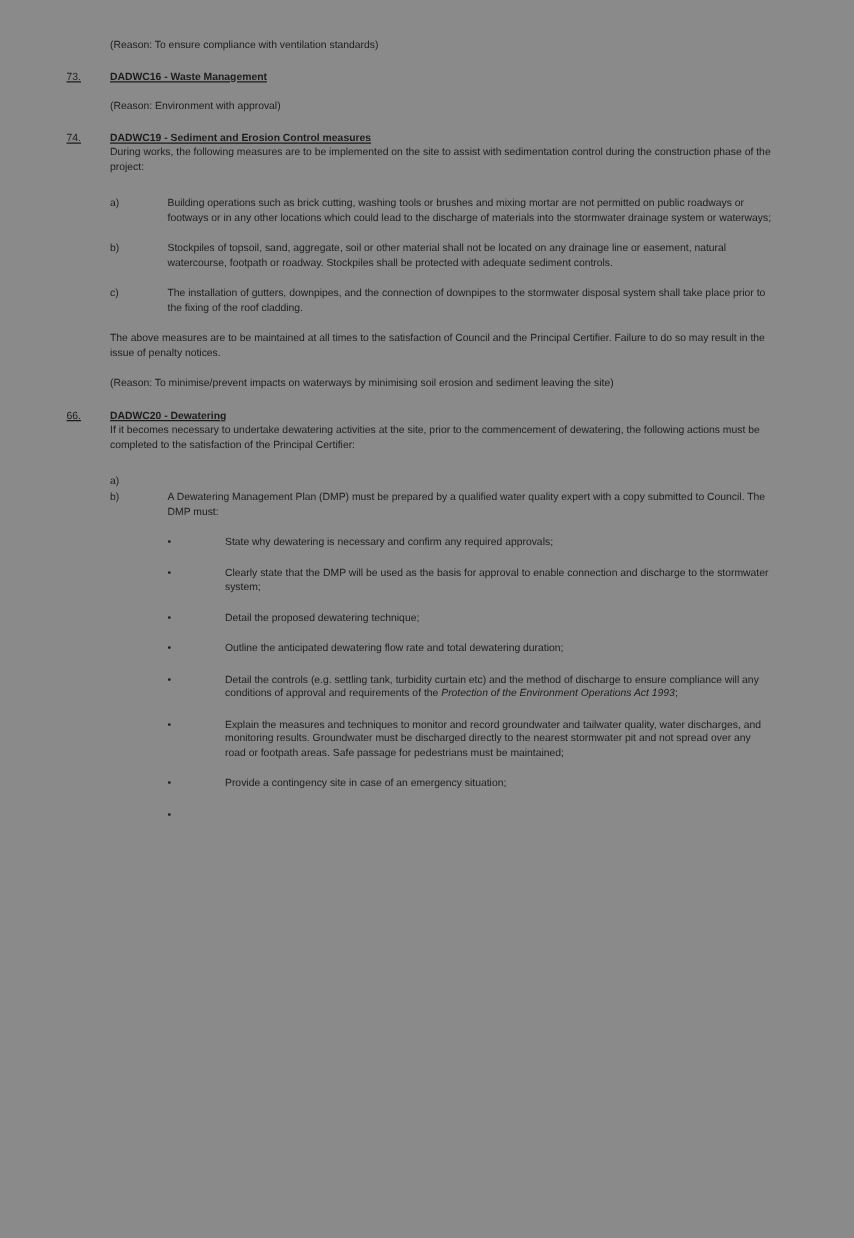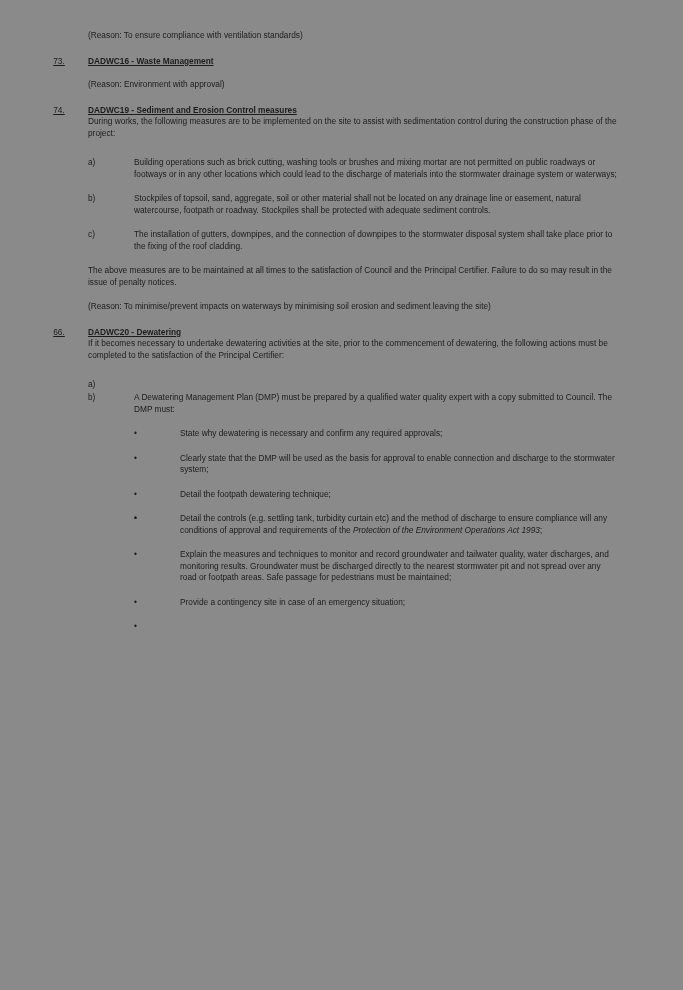--- a/index.html
+++ b/index.html
@@ -155,24 +155,25 @@
       <li>
         <span class="dot">•</span>
         <span>State why dewatering is necessary and confirm any required approvals;</span>
       </li>
       <li>
         <span class="dot">•</span>
         <span>Clearly state that the DMP will be used as the basis for approval to enable connection and discharge to the stormwater system;</span>
       </li>
       <li>
         <span class="dot">•</span>
-        <span>Detail the footpath dewatering technique;</span>
+        <span>Detail the proposed dewatering technique;</span>
       </li>
       <li>
         <span class="dot">•</span>
+        <span>Outline the anticipated dewatering flow rate and total dewatering duration;</span>
       </li>
       <li>
         <span class="dot">•</span>
         <span>Detail the controls (e.g. settling tank, turbidity curtain etc) and the method of discharge to ensure compliance will any conditions of approval and requirements of the </span><span class="ital">Protection of the Environment Operations Act 1993</span><span>;</span>
       </li>
       <li>
         <span class="dot">•</span>
         <span>Explain the measures and techniques to monitor and record groundwater and tailwater quality, water discharges, and monitoring results. Groundwater must be discharged directly to the nearest stormwater pit and not spread over any road or footpath areas. Safe passage for pedestrians must be maintained;</span>
       </li>
       <li>

